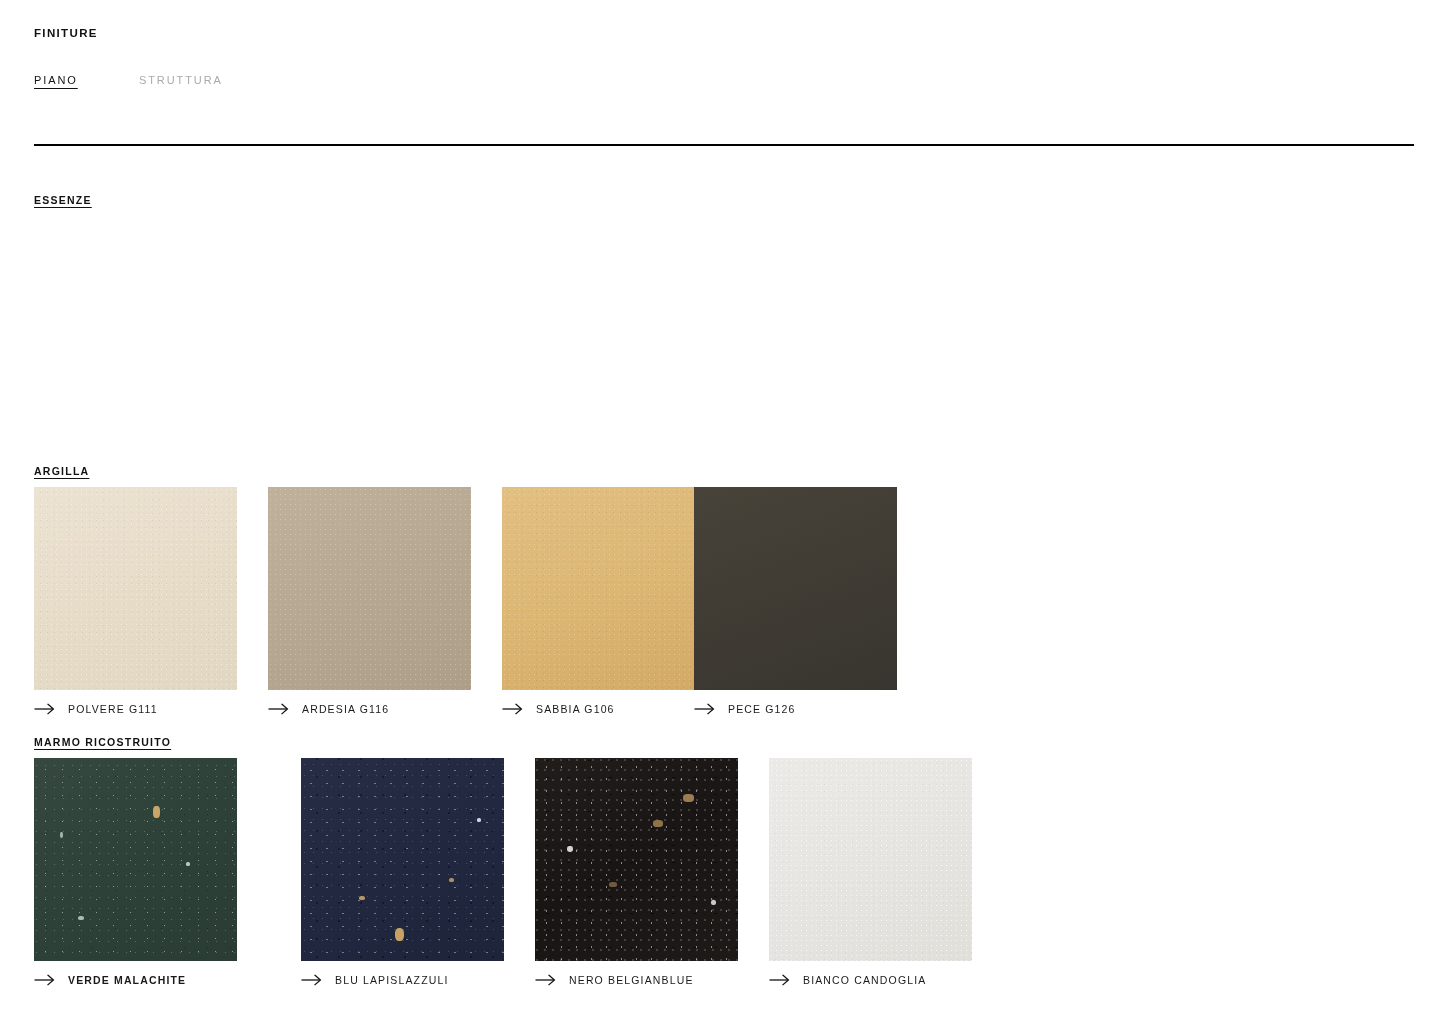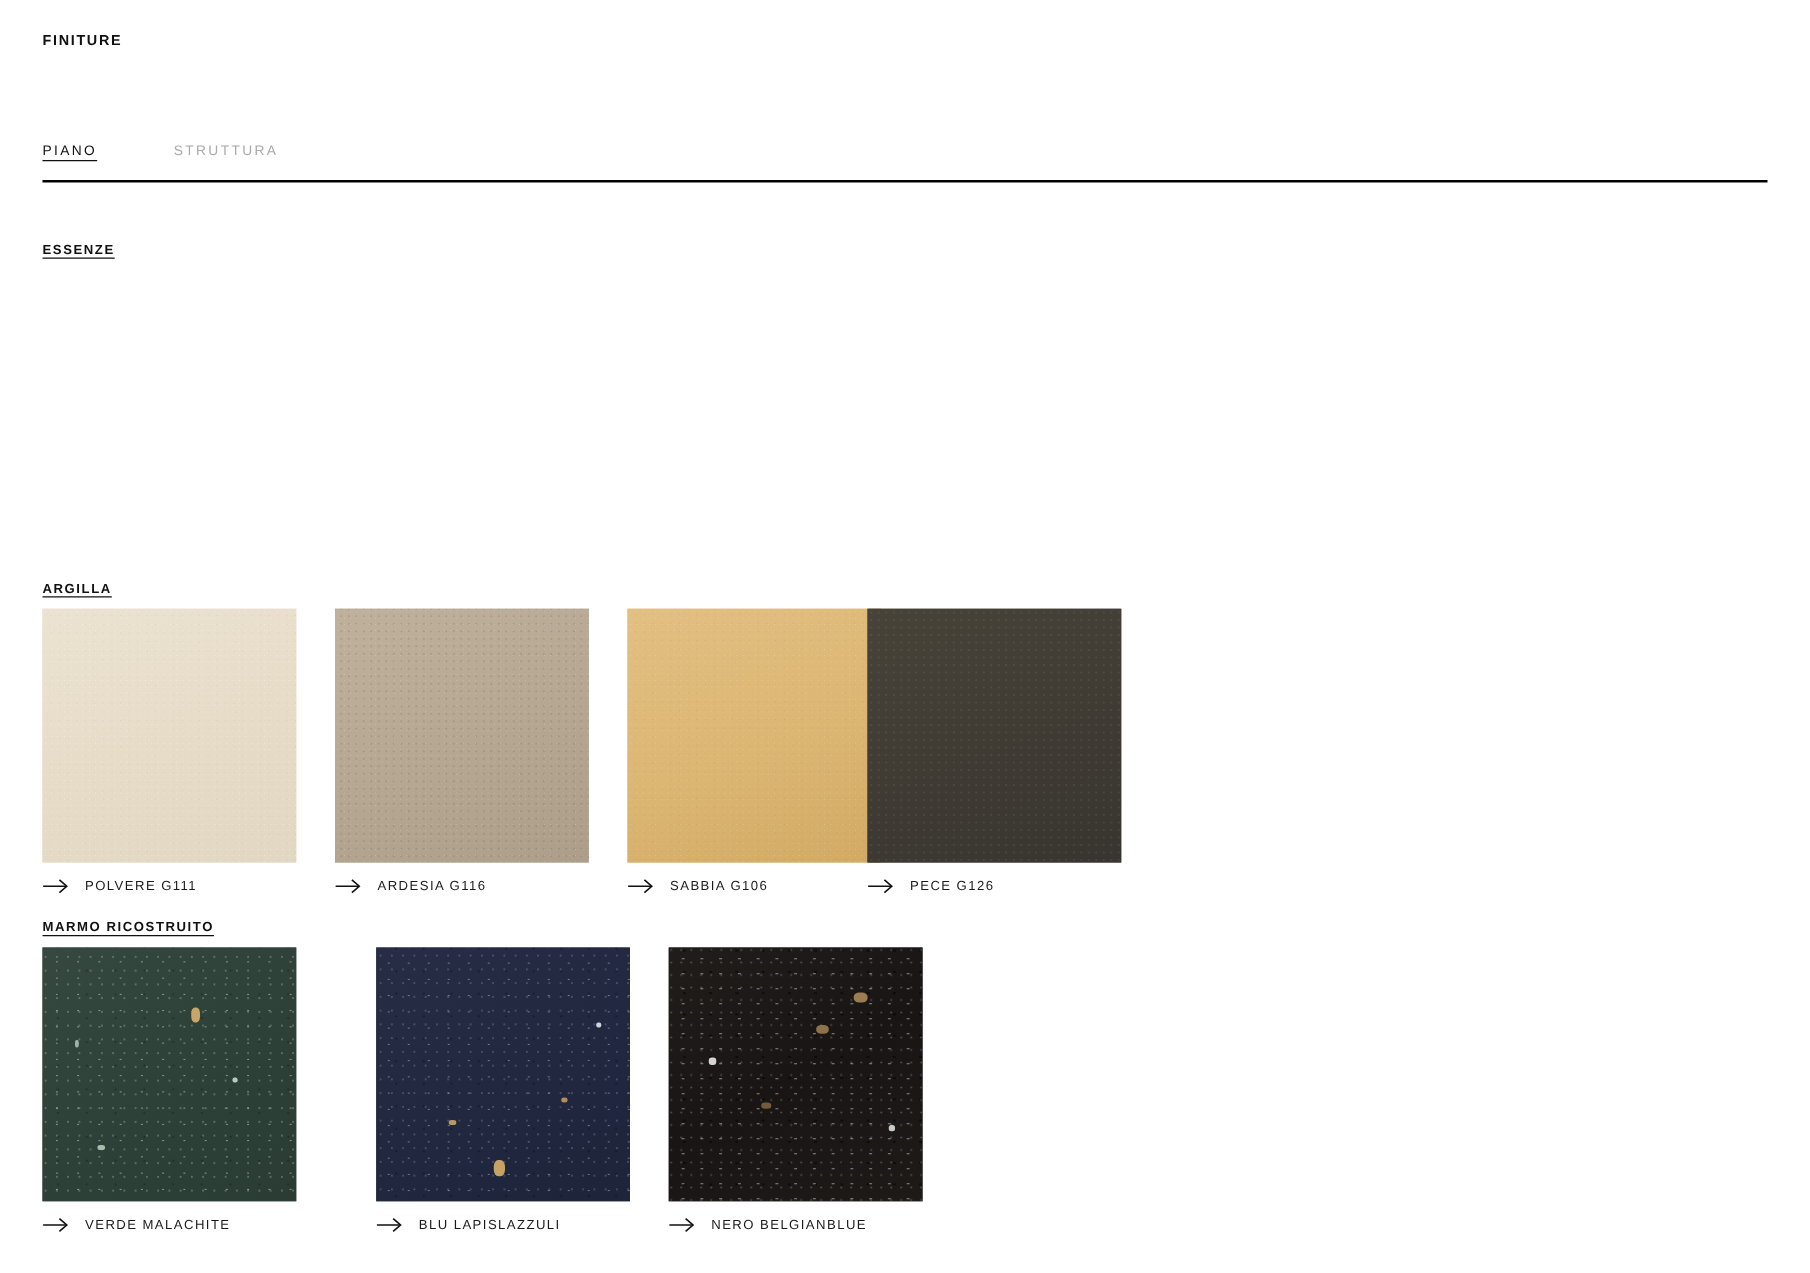--- a/index.html
+++ b/index.html
@@ -44,21 +44,20 @@
     cursor: pointer;
     padding: 0;
   }
   .tab-0 { width: 105px; }
   .tab.active {
     color: #111;
     font-weight: 400;
     text-decoration: underline;
     text-underline-offset: 4px;
     text-decoration-thickness: 1px;
-    margin-top: 41px;
   }
   .tab.inactive { color: #aaaaaa; }
 
   .divider {
     position: absolute;
     left: 34px; top: 144px;
     width: 1380px; height: 2px;
     background: #000000;
   }
 
@@ -300,21 +299,21 @@
         </div>
       </div>
 
     </div>
   </div>
 
   <div class="group" style="top:732px;">
     <div class="group-title">MARMO RICOSTRUITO</div>
     <div class="row">
 
-      <div class="cell" style="width:267px;">
+      <div class="cell" style="width:267px;font-weight:bold;">
         <div class="swatch swatch-sm tex-verde">
           <span class="fleck" style="left:119px;top:48px;width:7px;height:12px;background:#c8a668;"></span>
           <span class="fleck" style="left:44px;top:158px;width:6px;height:4px;background:#a9bcae;"></span>
           <span class="fleck" style="left:152px;top:104px;width:4px;height:4px;background:#b9c9bd;"></span>
           <span class="fleck" style="left:26px;top:74px;width:3px;height:6px;background:#9fb3a6;"></span>
         </div>
         <div class="caption">
           <span class="arrow-icon">
             <svg viewBox="0 0 21 12" width="21" height="12" aria-hidden="true">
               <path d="M0.5 6 H19" stroke="#111" stroke-width="1.3" fill="none"></path>
@@ -355,17 +354,29 @@
           <span class="arrow-icon">
             <svg viewBox="0 0 21 12" width="21" height="12" aria-hidden="true">
               <path d="M0.5 6 H19" stroke="#111" stroke-width="1.3" fill="none"></path>
               <path d="M14 1.3 L19.4 6 L14 10.7" stroke="#111" stroke-width="1.3" fill="none" stroke-linecap="square"></path>
             </svg>
           </span>
           <span class="caption-label">NERO BELGIANBLUE</span>
         </div>
       </div>
 
+      <div class="cell" style="width:234px;">
+        <div class="swatch swatch-sm tex-bianco"></div>
+        <div class="caption">
+          <span class="arrow-icon">
+            <svg viewBox="0 0 21 12" width="21" height="12" aria-hidden="true">
+              <path d="M0.5 6 H19" stroke="#111" stroke-width="1.3" fill="none"></path>
+              <path d="M14 1.3 L19.4 6 L14 10.7" stroke="#111" stroke-width="1.3" fill="none" stroke-linecap="square"></path>
+            </svg>
+          </span>
+          <span class="caption-label">BIANCO CANDOGLIA</span>
+        </div>
+      </div>
 
     </div>
   </div>
 
 </div>
 
 </body></html>

